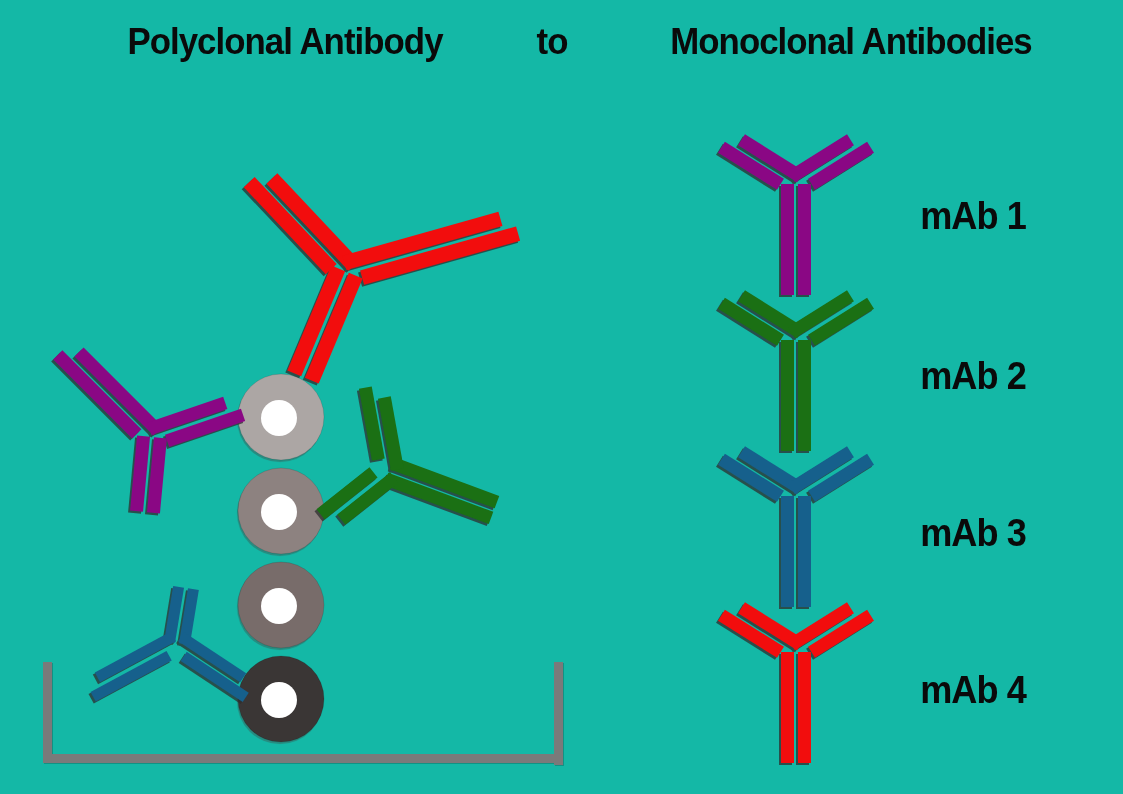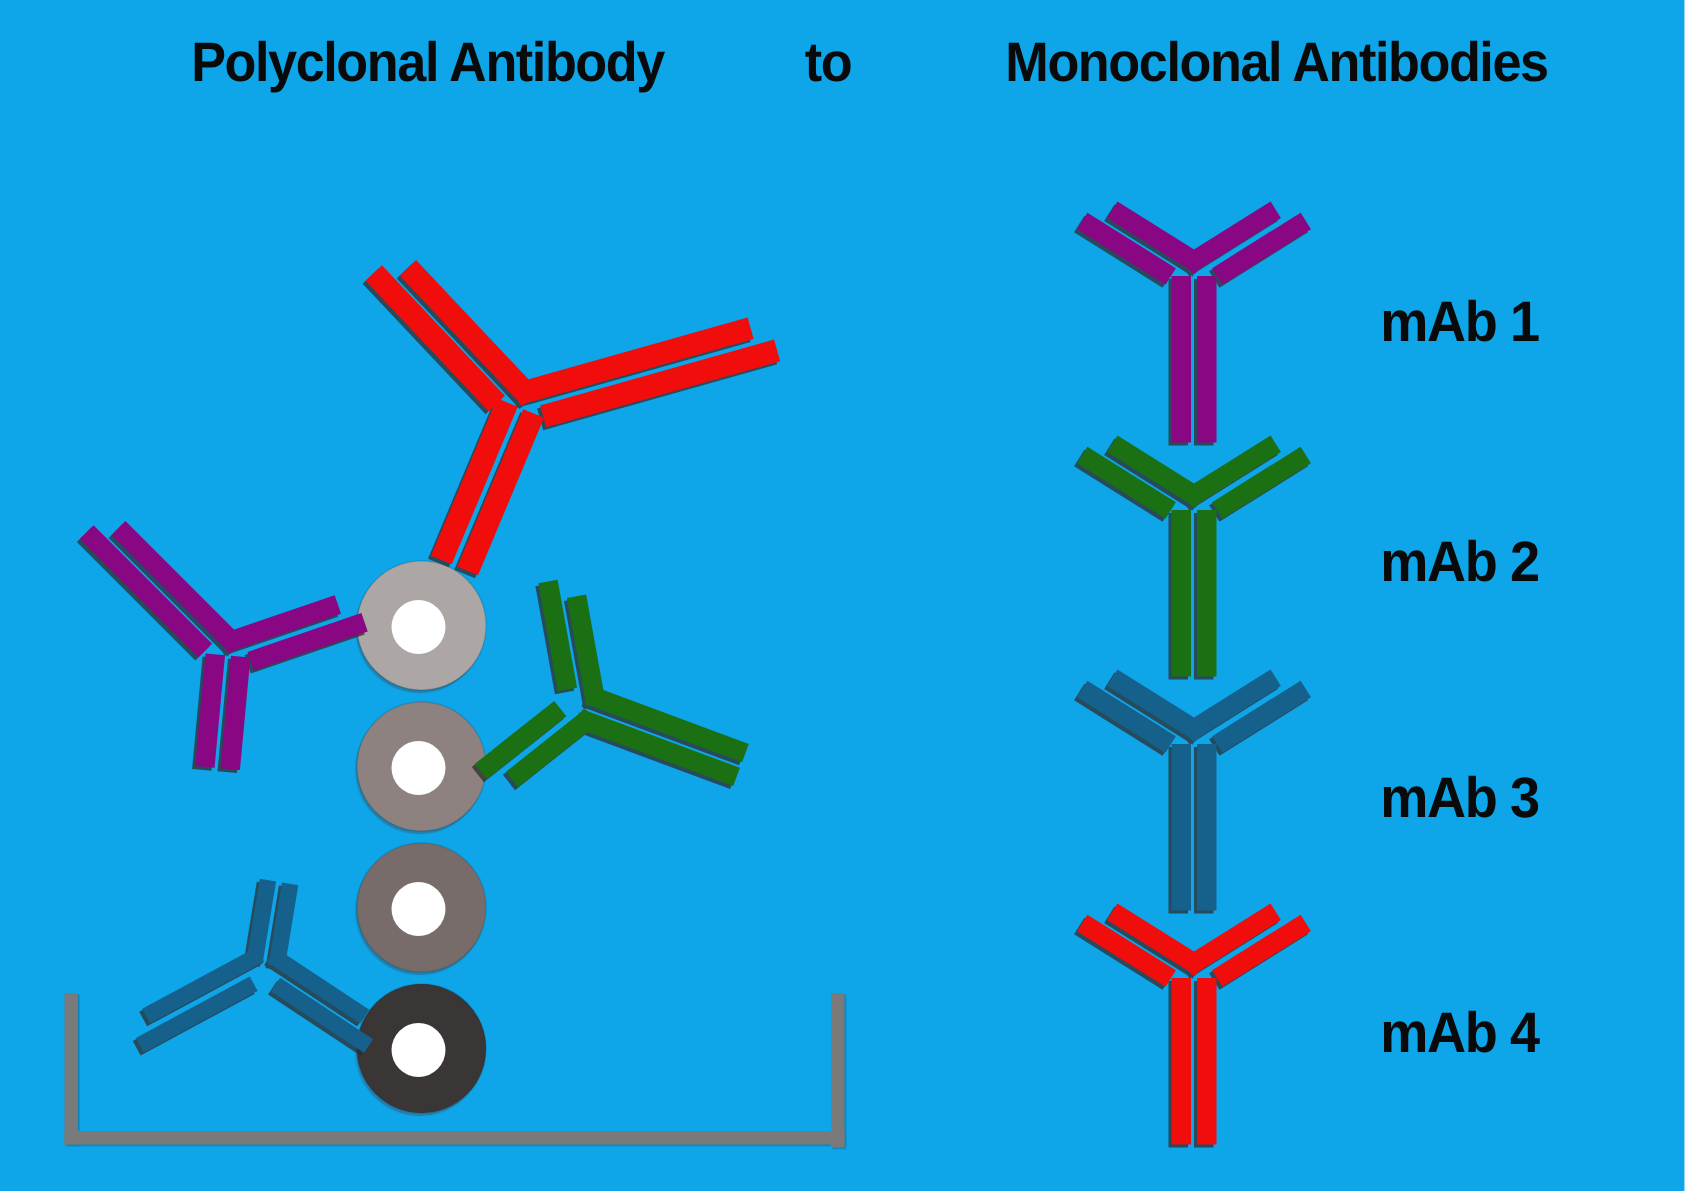--- a/index.html
+++ b/index.html
@@ -1,20 +1,20 @@
 <!DOCTYPE html>
 <html><head>
 <meta charset="utf-8">
 <style>
   html,body{margin:0;padding:0;background:#fff;}
   .stage{
     position:relative;
     width:1123px;
     height:794px;
-    background:#0ea5e9;
+    background:#14b8a6;
     overflow:hidden;
     font-family:"Liberation Sans", sans-serif;
   }
   #diagram{position:absolute;left:0;top:0;}
   .title-part{
     position:absolute;
     top:42px;
     transform:translate(-50%,-50%) scaleX(0.94);
     font-size:37px;
     font-weight:700;

